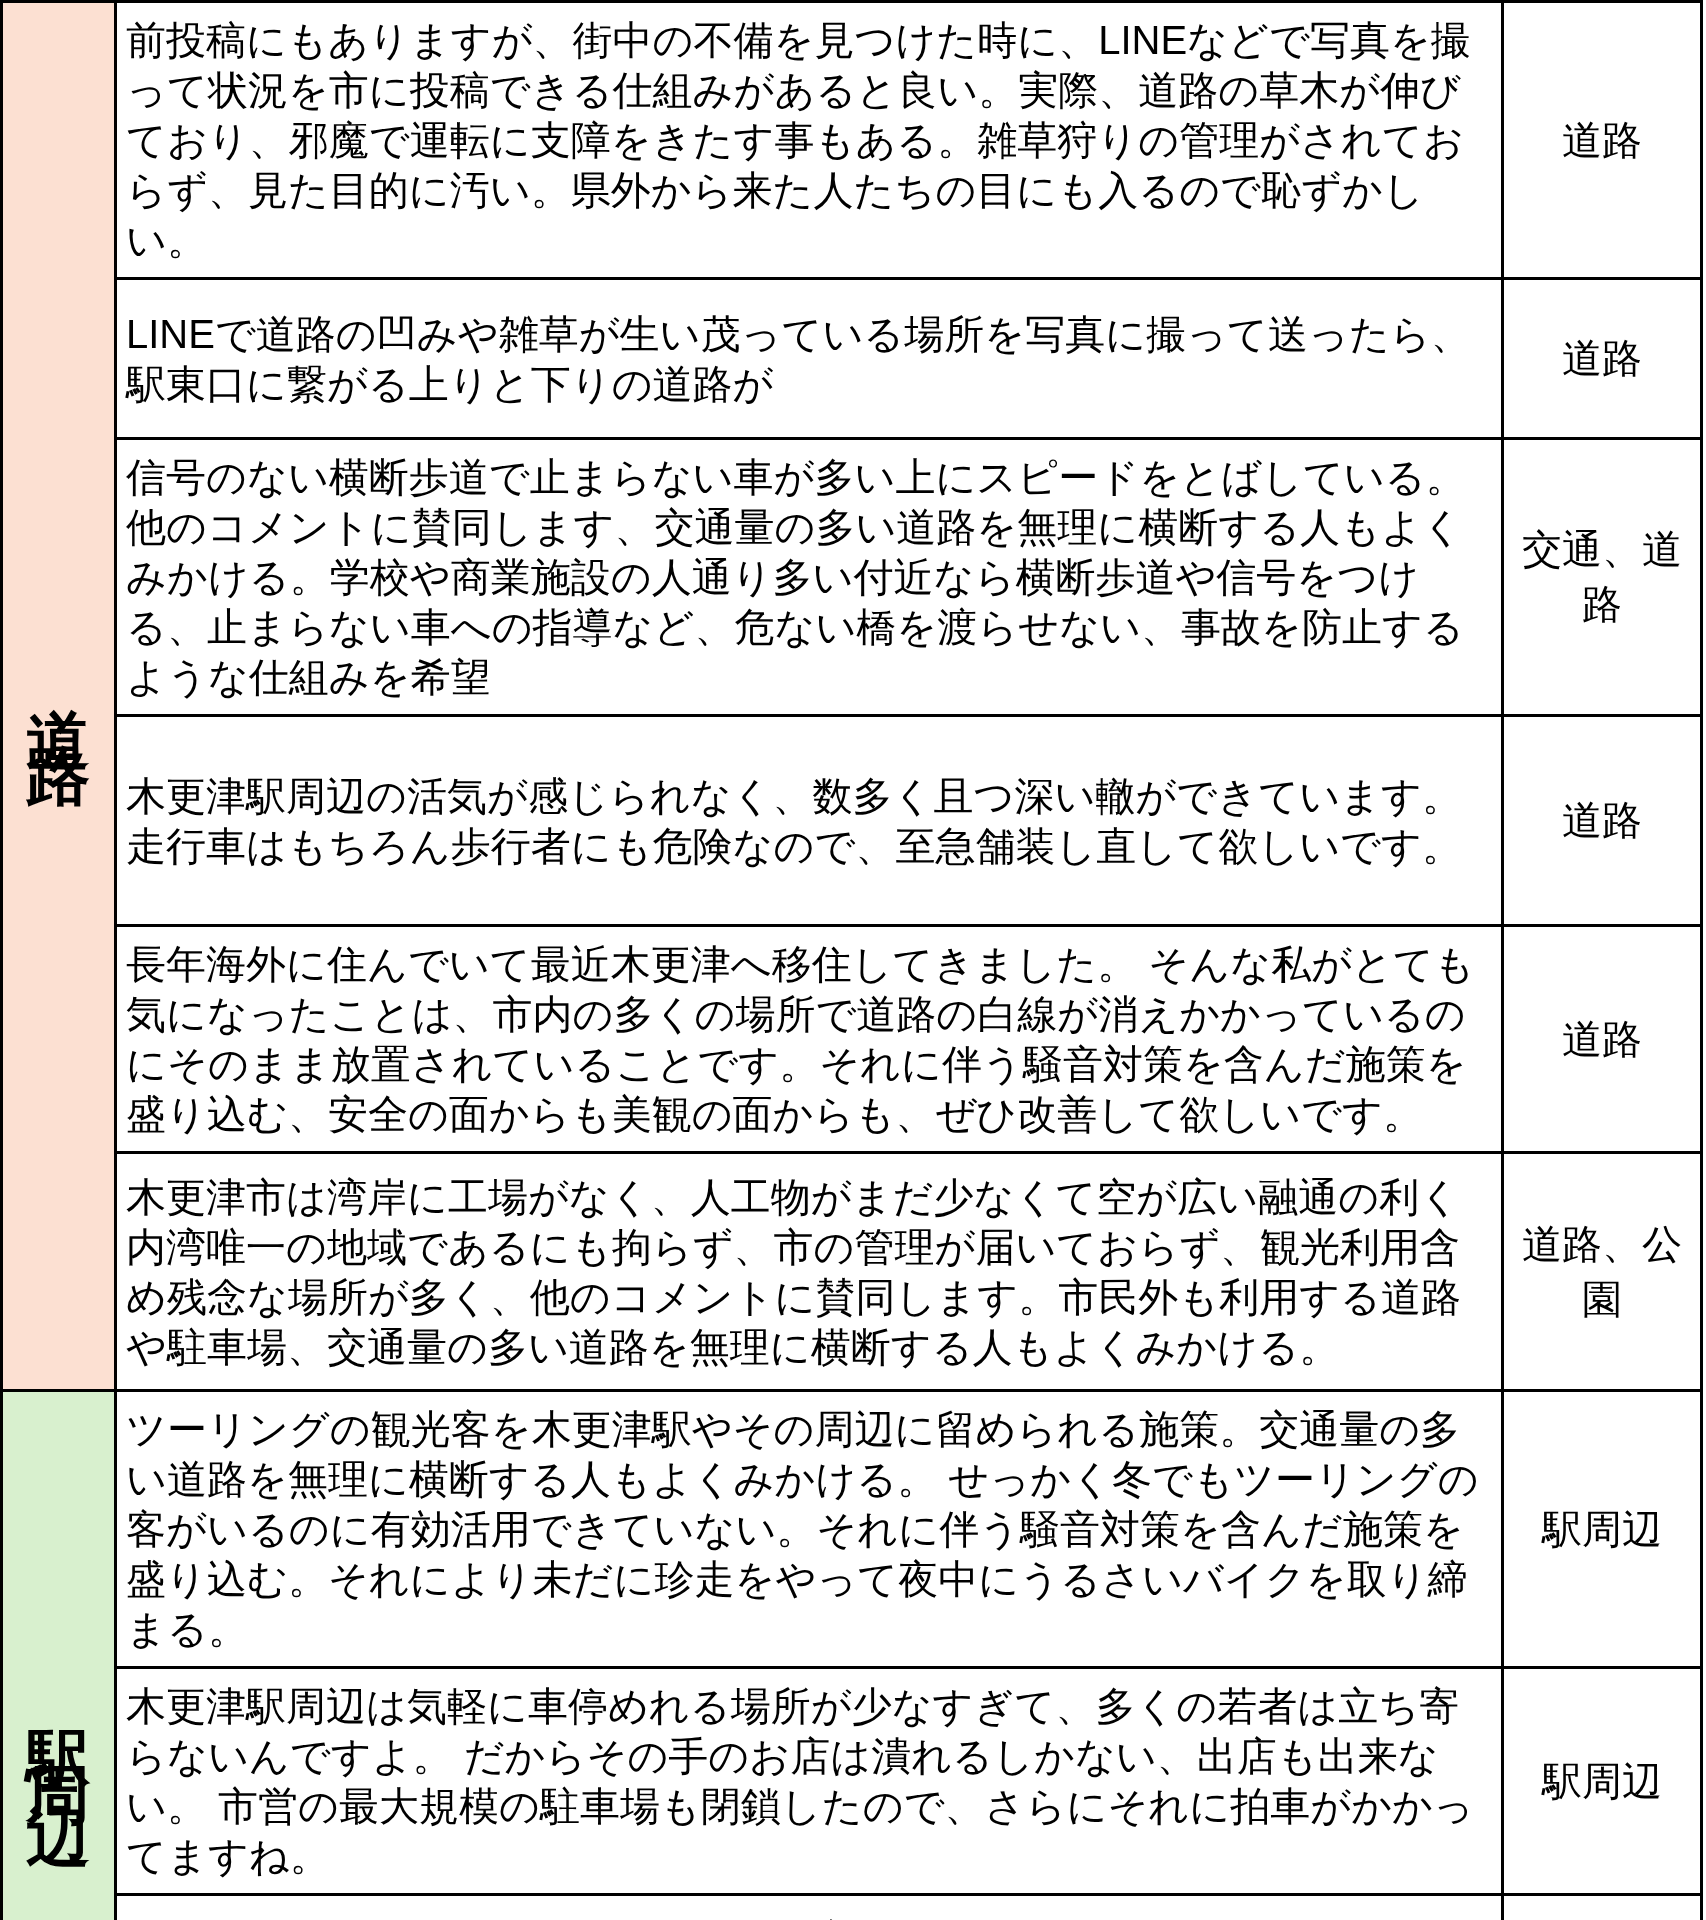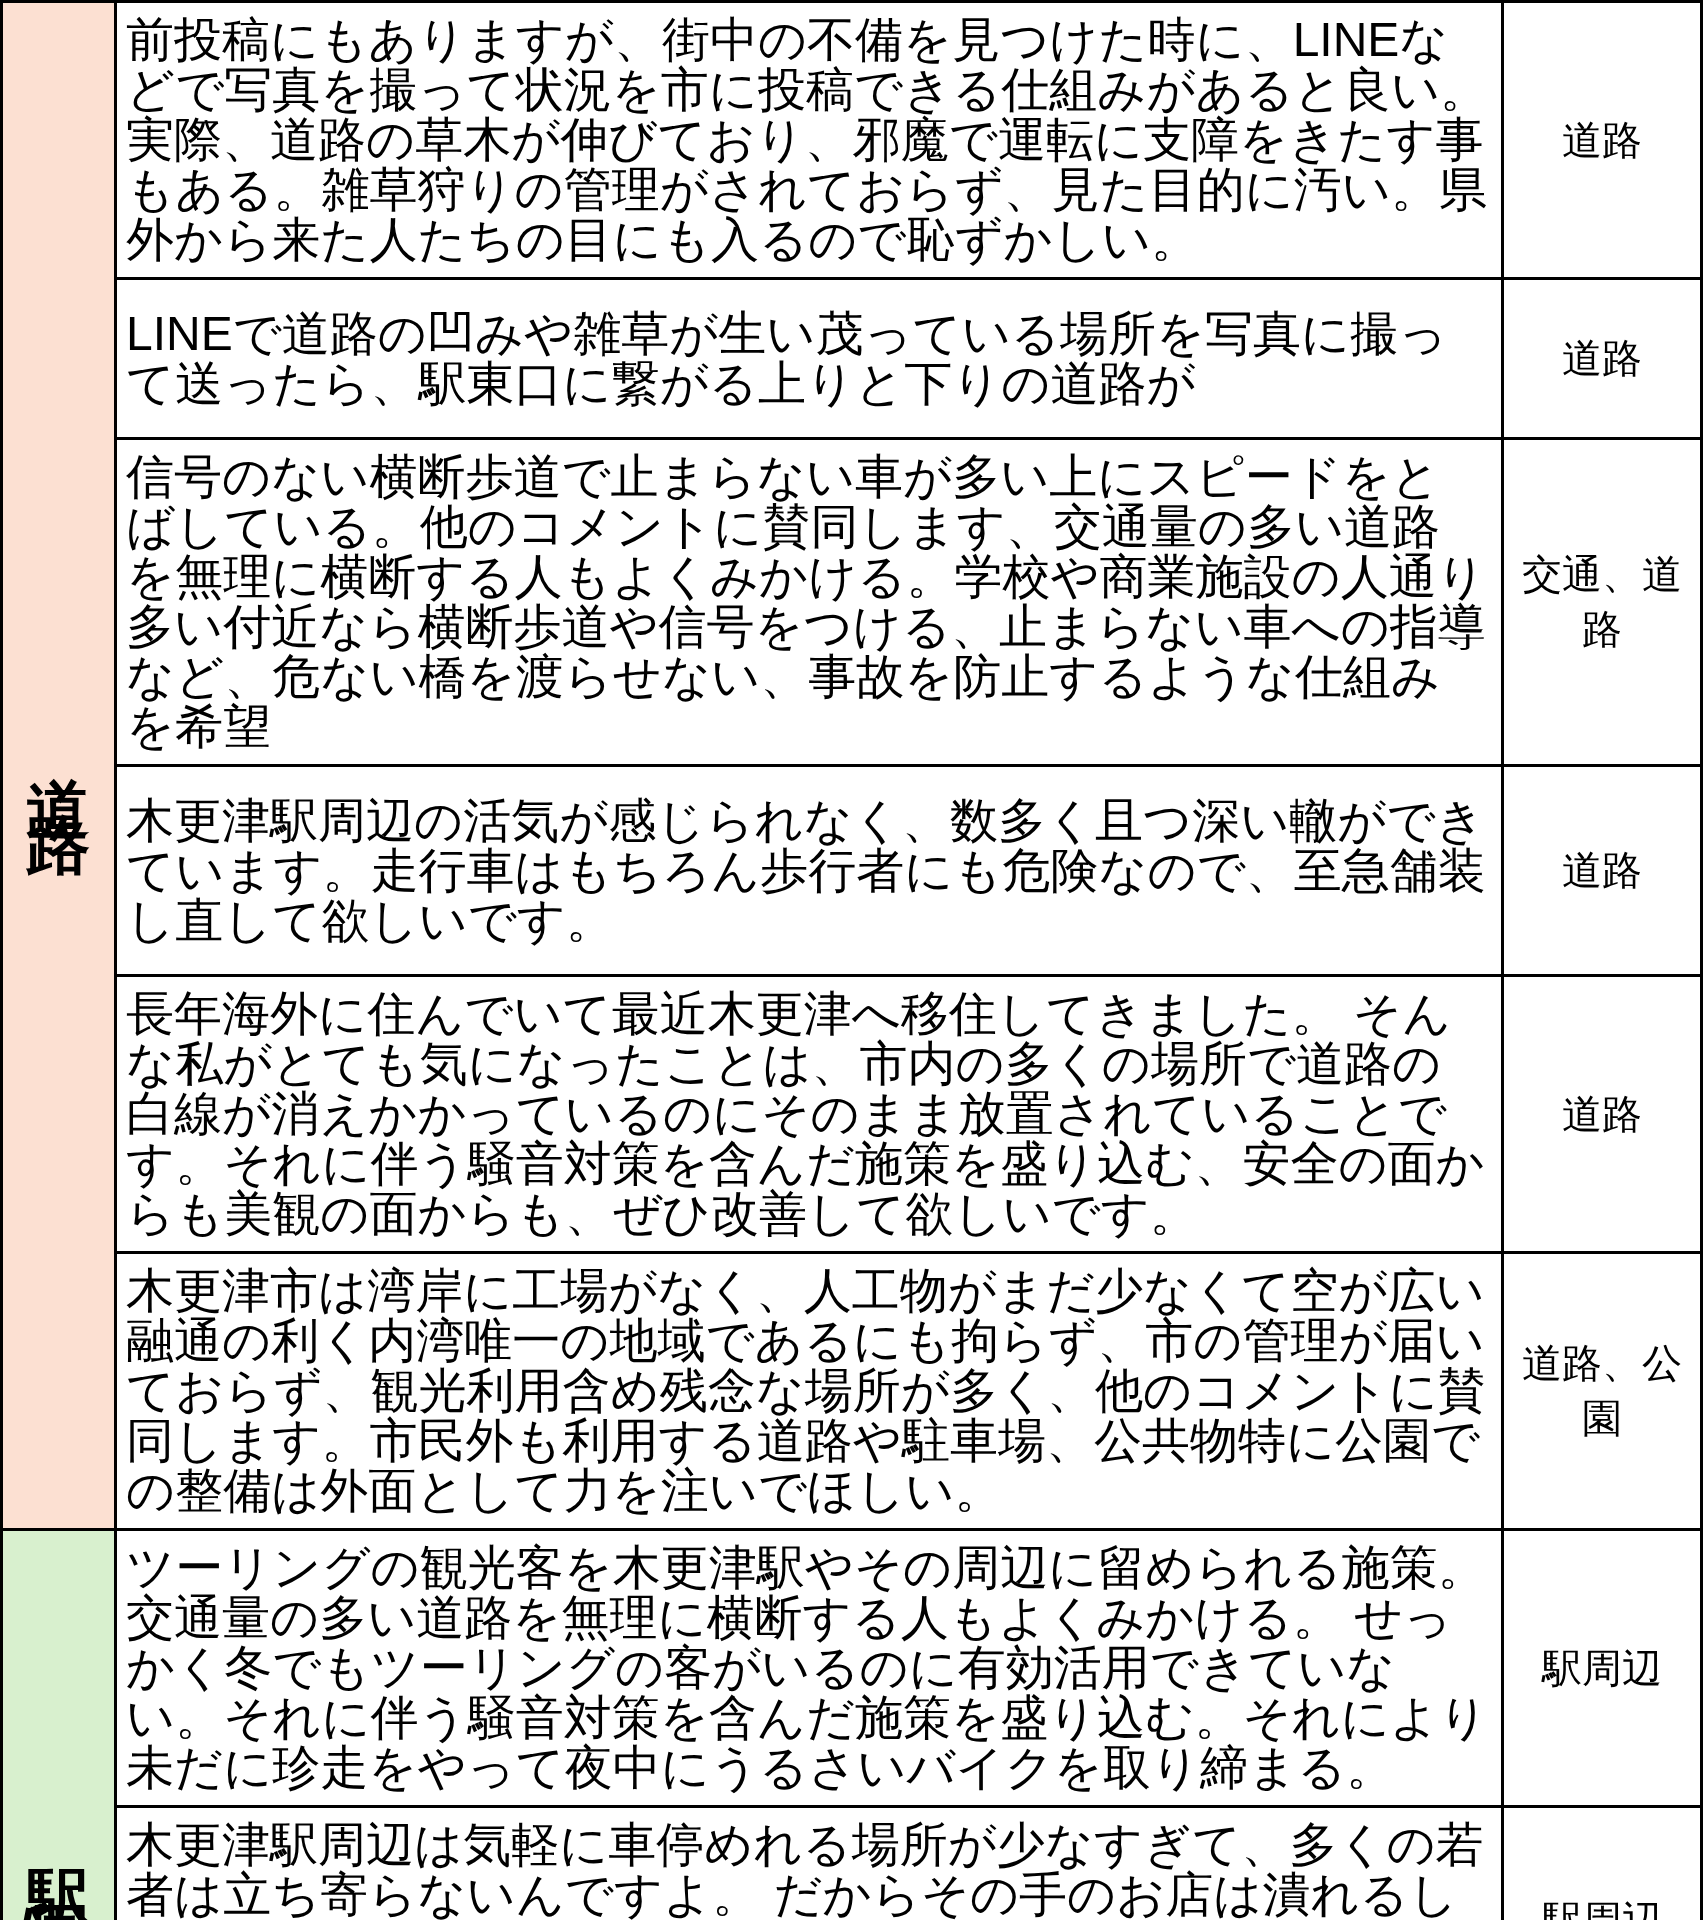--- a/index.html
+++ b/index.html
@@ -43,21 +43,21 @@
   .vlabel {
     display: inline-block;
     writing-mode: vertical-rl;
     text-orientation: upright;
     font-size: 64px;
     font-weight: bold;
     letter-spacing: 0.58em;
     line-height: 1;
   }
   td.comment-cell {
-    font-size: 48px;
+    font-size: 40px;
     line-height: 50px;
     padding: 12px 12px 12px 9px;
     text-align: left;
     word-break: normal;
     overflow-wrap: break-word;
     background: #ffffff;
   }
   td.tag-cell {
     font-size: 40px;
     text-align: center;
@@ -92,21 +92,21 @@
     </tr>
     <tr class="r4">
       <td class="comment-cell">木更津駅周辺の活気が感じられなく、数多く且つ深い轍ができています。走行車はもちろん歩行者にも危険なので、至急舗装し直して欲しいです。</td>
       <td class="tag-cell">道路</td>
     </tr>
     <tr class="r5">
       <td class="comment-cell">長年海外に住んでいて最近木更津へ移住してきました。 そんな私がとても気になったことは、市内の多くの場所で道路の白線が消えかかっているのにそのまま放置されていることです。それに伴う騒音対策を含んだ施策を盛り込む、安全の面からも美観の面からも、ぜひ改善して欲しいです。</td>
       <td class="tag-cell">道路</td>
     </tr>
     <tr class="r6">
-      <td class="comment-cell">木更津市は湾岸に工場がなく、人工物がまだ少なくて空が広い融通の利く内湾唯一の地域であるにも拘らず、市の管理が届いておらず、観光利用含め残念な場所が多く、他のコメントに賛同します。市民外も利用する道路や駐車場、公共物特に公園での整備は外面として力を注いでほしい。</td>
+      <td class="comment-cell">木更津市は湾岸に工場がなく、人工物がまだ少なくて空が広い融通の利く内湾唯一の地域であるにも拘らず、市の管理が届いておらず、観光利用含め残念な場所が多く、他のコメントに賛同します。市民外も利用する道路や駐車場、交通量の多い道路を無理に横断する人もよくみかける。</td>
       <td class="tag-cell">道路、公園</td>
     </tr>
     <tr class="r7">
       <td class="category-cell station" rowspan="3">
         <span class="vlabel">駅周辺</span>
       </td>
       <td class="comment-cell">ツーリングの観光客を木更津駅やその周辺に留められる施策。交通量の多い道路を無理に横断する人もよくみかける。 せっかく冬でもツーリングの客がいるのに有効活用できていない。それに伴う騒音対策を含んだ施策を盛り込む。それにより未だに珍走をやって夜中にうるさいバイクを取り締まる。</td>
       <td class="tag-cell">駅周辺</td>
     </tr>
     <tr class="r8">

